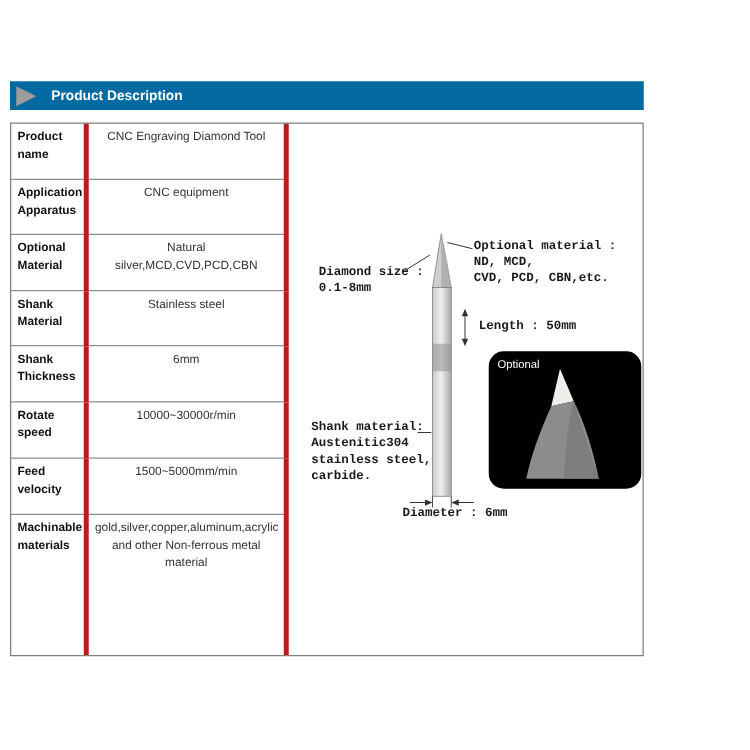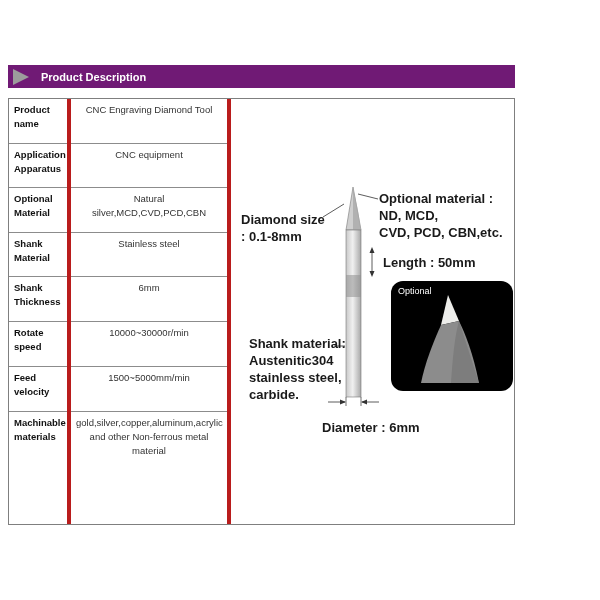--- a/index.html
+++ b/index.html
@@ -4,21 +4,21 @@
 <style>
   html,body { margin:0; padding:0; background:#fff; }
   .page {
     position:relative; width:600px; height:600px; background:#ffffff;
     font-family:"Liberation Sans", sans-serif; overflow:hidden; color:#111;
   }
 
   
   .header-bar {
     position:absolute; left:8px; top:65px; width:507px; height:23px;
-    background:#701a75; display:flex; align-items:center;
+    background:#0369a1; display:flex; align-items:center;
   }
   .arrow-tri {
     width:0; height:0; margin-left:5px;
     border-top:8px solid transparent; border-bottom:8px solid transparent;
     border-left:16px solid #9c9c9c;
   }
   .header-title { color:#ffffff; font-size:11px; font-weight:bold; margin-left:12px; }
 
   
   .content-box {
@@ -40,22 +40,22 @@
   td.cell-label { width:60px; font-weight:bold; color:#111; }
   td.cell-value { color:#333;text-align:center; }
   tr.r1 td{height:44px} tr.r2 td{height:44px} tr.r3 td{height:45px}
   tr.r4 td{height:45px} tr.r5 td{height:44px} tr.r6 td{height:45px}
   tr.r7 td{height:45px} tr.r8 td{height:45px}
 
   
   .diagram { position:relative; flex:1 1 auto; }
   .diagram-svg { position:absolute; left:0; top:0; width:285px; height:425px; }
   .ann {
-    position:absolute; font-size:13px; font-weight:600; color:#1a1a1a;
-    line-height:1.3; white-space:pre-line;
+    position:absolute; font-size:10px; font-weight:600; color:#1a1a1a;
+    line-height:1.3; white-space:pre-line;font-family:Liberation Mono, monospace;
   }
   .photo-box {
     position:absolute; left:160px; top:182px; width:122px; height:110px;
     background:#000;
     border-radius:12px;
   }
   .photo-label {
     position:absolute; left:7px; top:5px; color:#fff; font-size:9px; font-weight:400;
   }
   .photo-svg { position:absolute; left:0; top:0; width:122px; height:110px; }
@@ -135,31 +135,31 @@
         <polygon points="141,178 138.5,172 143.5,172" fill="#333"></polygon>
 
         <line x1="115" y1="298" x2="115" y2="307" stroke="#333" stroke-width="0.7"></line>
         <line x1="130" y1="298" x2="130" y2="307" stroke="#333" stroke-width="0.7"></line>
         <line x1="97" y1="303" x2="114" y2="303" stroke="#333" stroke-width="0.8"></line>
         <polygon points="115,303 109,300.5 109,305.5" fill="#333"></polygon>
         <line x1="131" y1="303" x2="148" y2="303" stroke="#333" stroke-width="0.8"></line>
         <polygon points="130,303 136,300.5 136,305.5" fill="#333"></polygon>
       </svg>
 
-      <div class="ann" style="left:10px; top:113px; width:88px;">Diamond size : 0.1-8mm</div>
+      <div class="ann" style="left:24px; top:113px; width:88px;">Diamond size : 0.1-8mm</div>
 
       <div class="ann" style="left:148px; top:92px; width:132px;">Optional material : ND,  MCD,
 CVD,  PCD,  CBN,etc.</div>
 
       <div class="ann" style="left:152px; top:156px; width:100px;">Length : 50mm</div>
 
       <div class="ann" style="left:18px; top:237px; width:108px;">Shank material: Austenitic304
 stainless steel,  carbide.</div>
 
-      <div class="ann" style="left:91px; top:321px; width:100px;">Diameter : 6mm</div>
+      <div class="ann" style="left:91px; top:306px; width:100px;">Diameter : 6mm</div>
 
       <div class="photo-box">
         <svg class="photo-svg" viewBox="0 0 122 110">
           <polygon points="57,14 50,44 68,40" fill="#ededea"></polygon>
           <path d="M50,44 C42,62 34,82 30,102 L88,102 C82,72 74,52 68,40 Z" fill="#8c8c8c"></path>
           <path d="M68,40 L88,102 L60,102 C62,72 64,55 68,40 Z" fill="#757575" opacity="0.65"></path>
         </svg>
         <span class="photo-label">Optional</span>
       </div>
 

